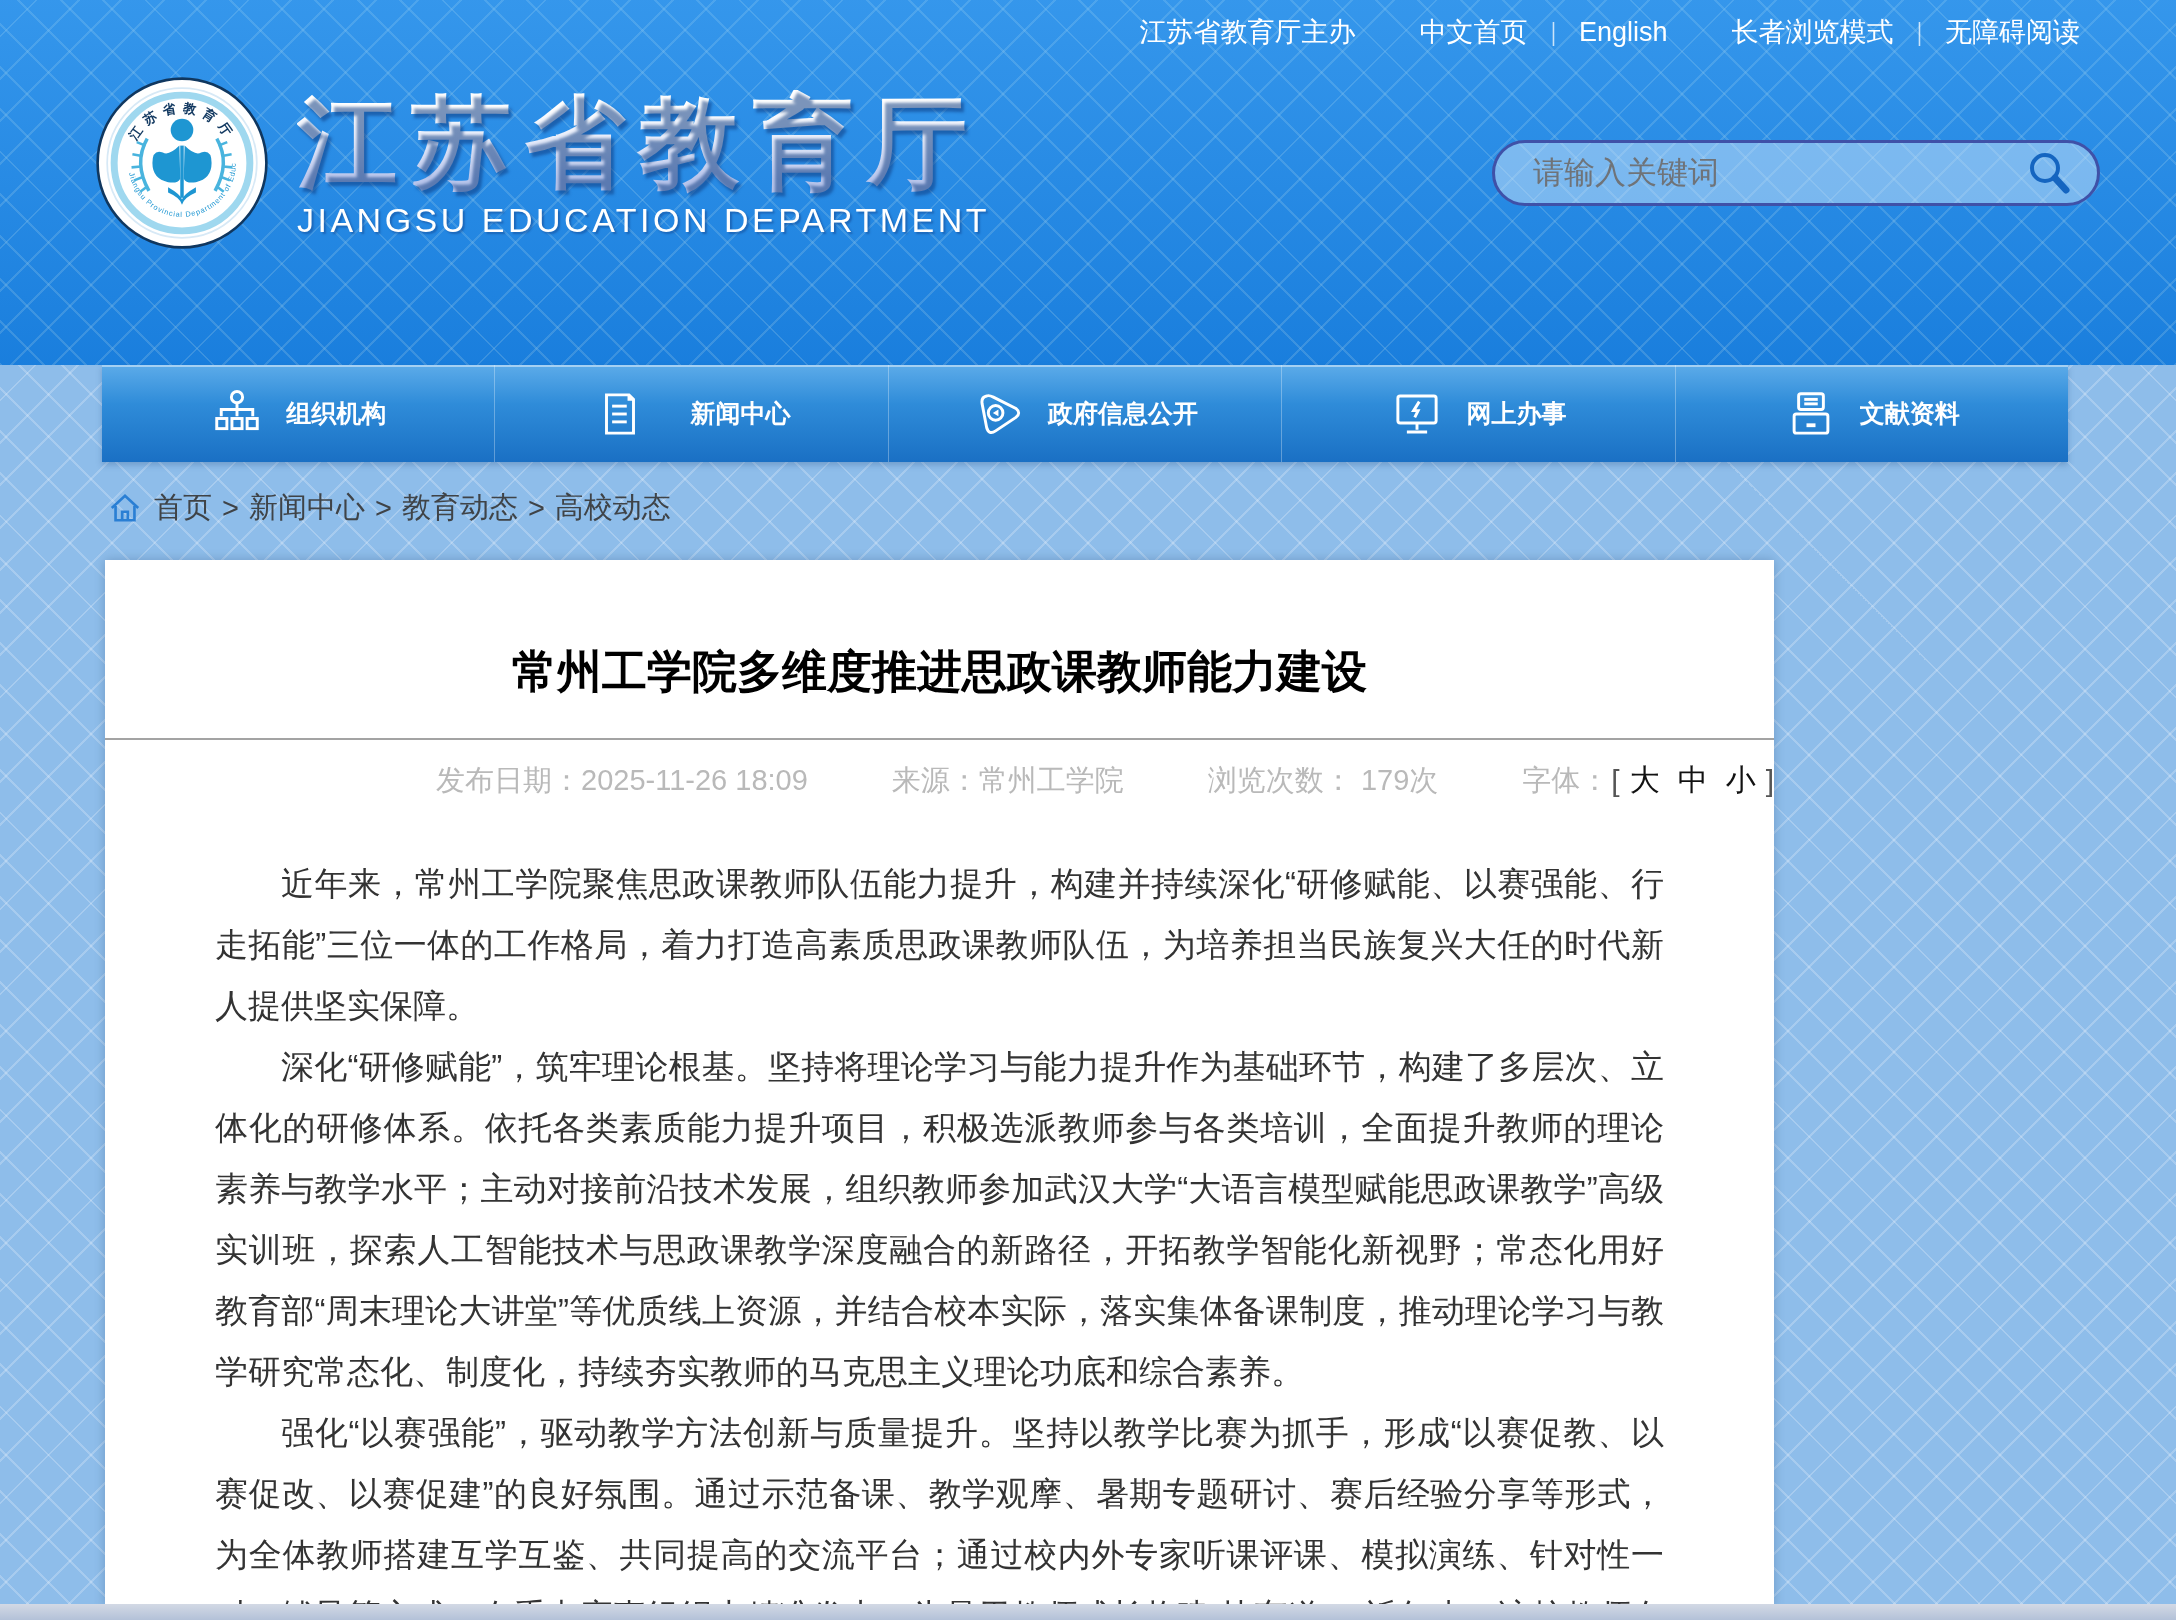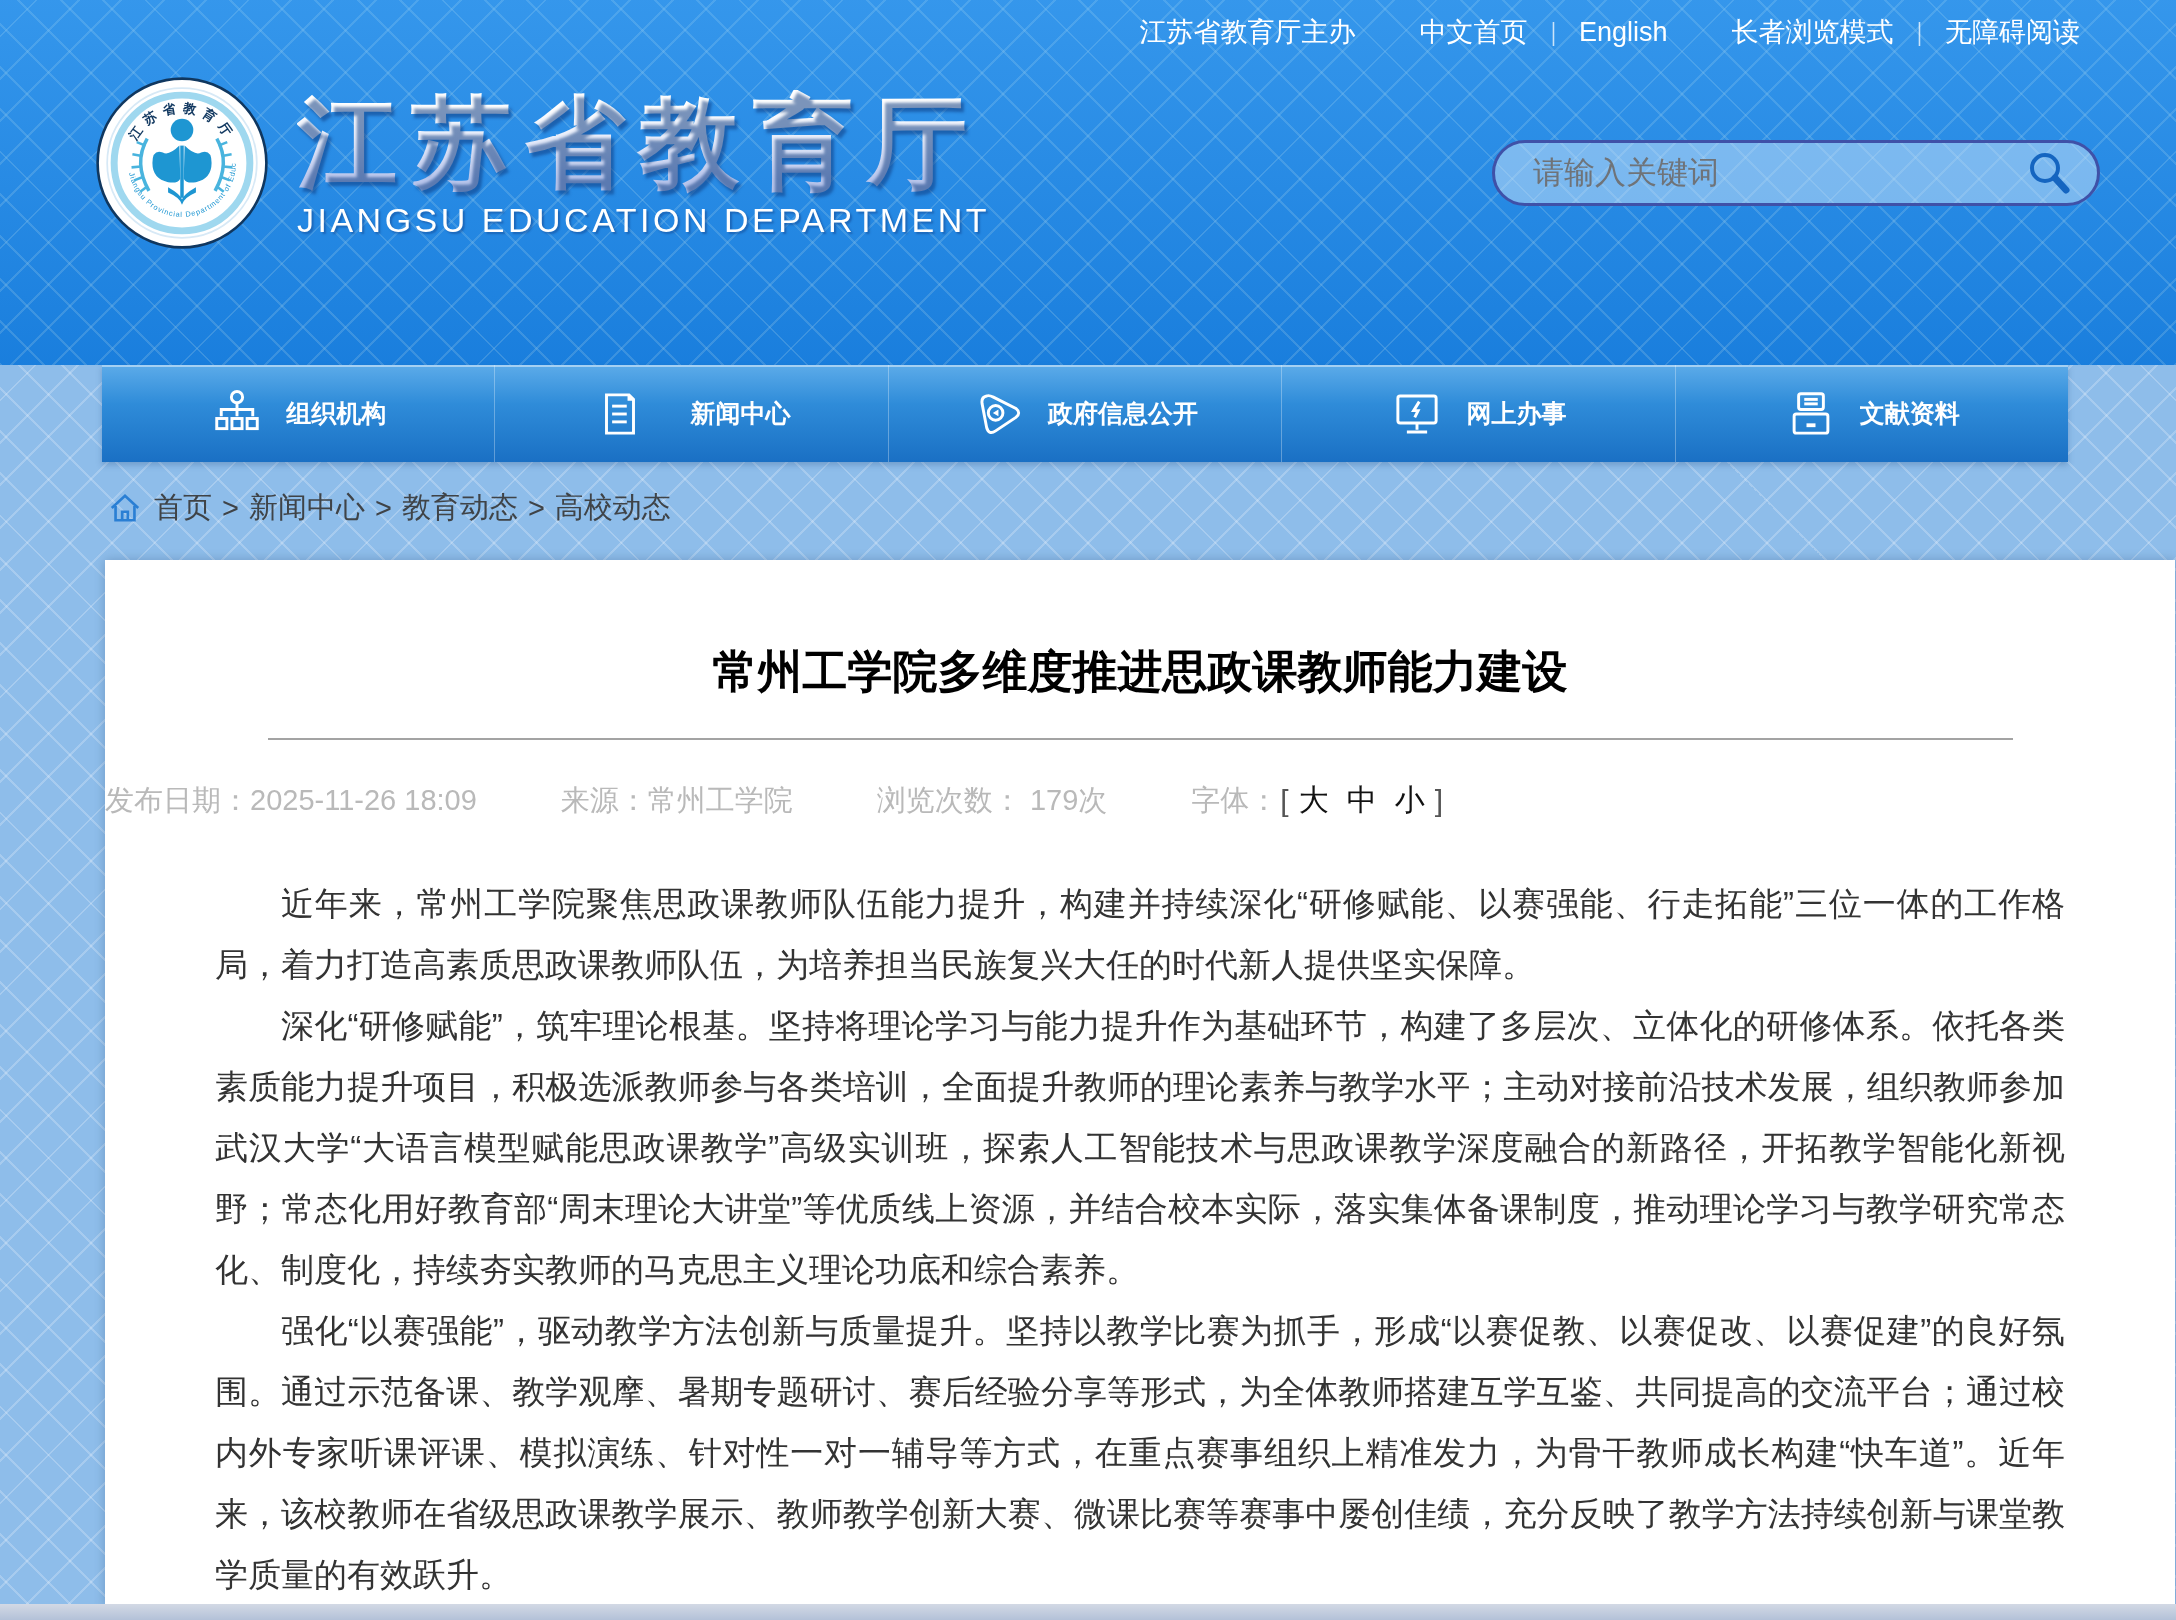--- a/index.html
+++ b/index.html
@@ -78,35 +78,35 @@
   .breadcrumb{
     position:absolute; left:108px; top:486px; height:44px;
     display:flex; align-items:center; gap:10px;
     font-size:29px; color:#3f4347;
   }
   .breadcrumb .crumb{ cursor:pointer; }
   .breadcrumb .bsep{ color:#3f4347; }
   .breadcrumb svg{ width:34px; height:34px; margin-right:2px; }
   
   .content-card{
-    position:absolute; left:105px; top:560px; width:2070px; height:1046px;
+    position:absolute; left:105px; top:560px; width:1669px; height:1046px;
     background:#ffffff;
     box-shadow:0 0 10px rgba(40,70,110,0.30);
     overflow:hidden;
   }
   .article-title{
     margin-top:82px; text-align:center;
     font-size:45px; font-weight:bold; color:#000;
   }
   .title-rule{
     margin:36px auto 0 auto; width:1745px; height:0;
     border-bottom:2px solid #a3a3a3;
   }
   .meta-row{
-    margin-top:40px; display:flex; justify-content:flex-start; align-items:center; gap:84px;
+    margin-top:20px; display:flex; justify-content:flex-end; align-items:center; gap:84px;
     font-size:29px; color:#b9b9b9;
   }
   .meta-item{ white-space:nowrap; }
   .font-widget{ color:#b9b9b9; display:flex; align-items:center; gap:2px;}
   .font-widget .bracket{ color:#555; font-size:30px; }
   .font-widget .fsize{ color:#111; font-size:30px; padding:0 8px; cursor:pointer; }
   .article-body{
     margin:52px 110px 0 110px;
     font-size:33px; color:#333; line-height:61px;
     text-align:justify;

